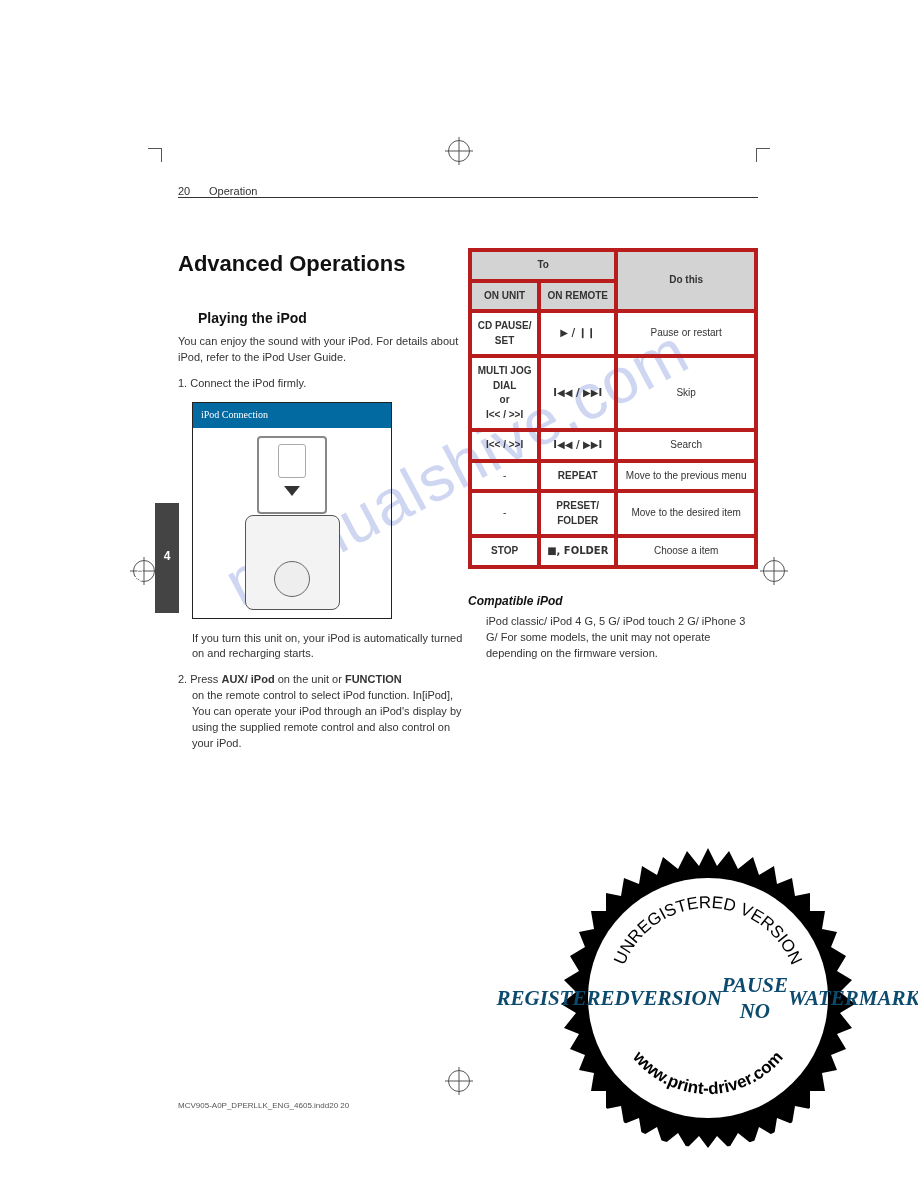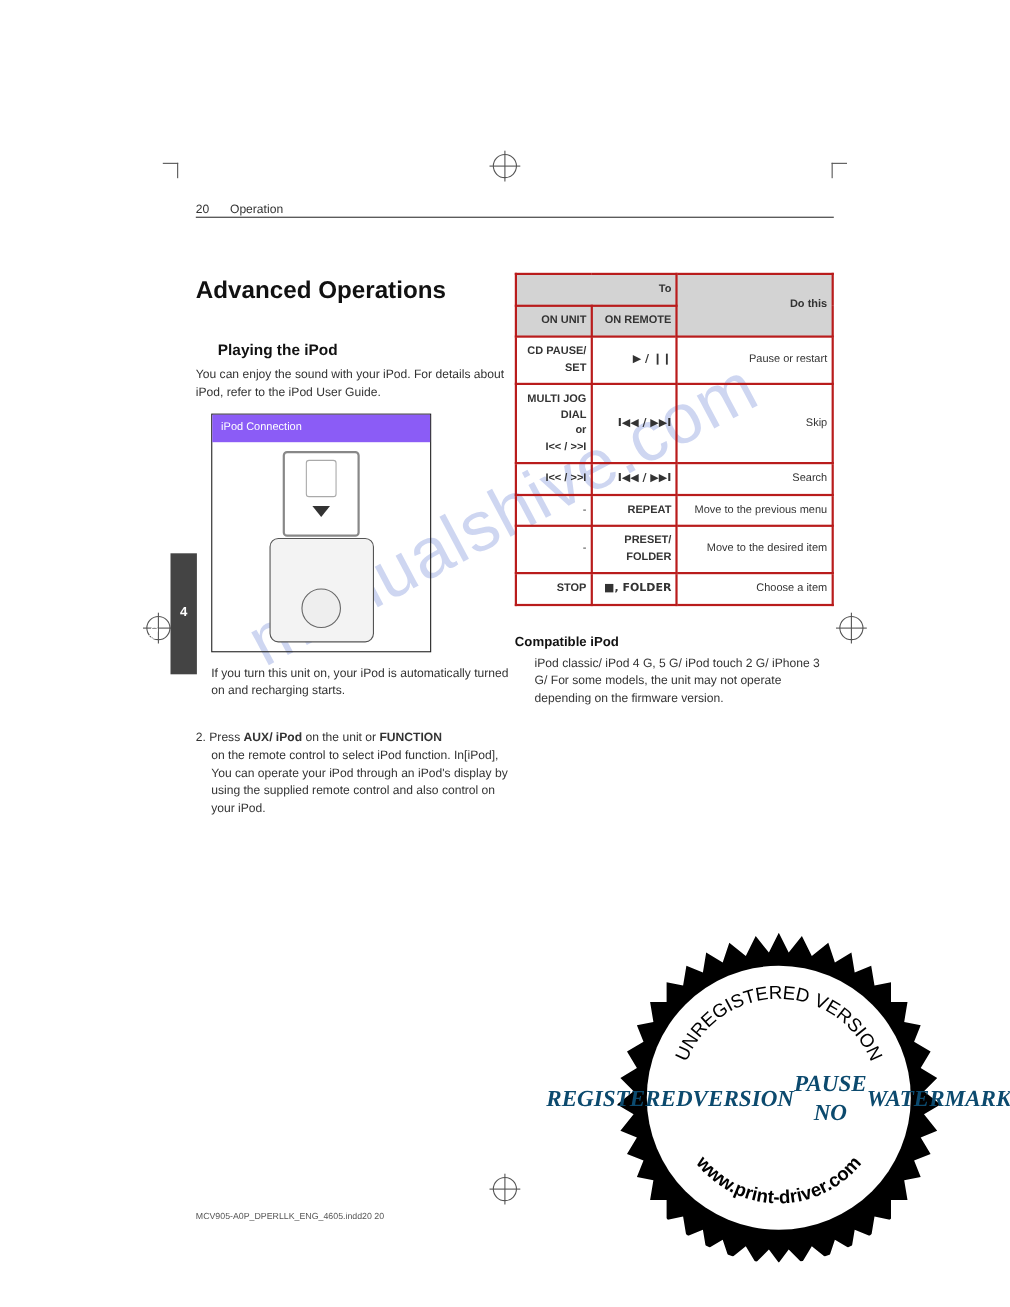--- a/index.html
+++ b/index.html
@@ -37,32 +37,33 @@
     border-bottom: 1px solid #333;
     padding-bottom: 0;
     font-size: 11px;
     color: #333;
   }
   .page-num { display: inline-block; width: 28px; }
   .cols { display: flex; margin-top: 50px; }
   .col { flex: 1; font-size: 11px; line-height: 1.45; color: #333; }
   h1 { font-size: 22px; font-weight: 700; margin: 0 0 28px; color: #111; }
   h2 { font-size: 14px; font-weight: 700; margin: 0 0 6px; color: #111; padding-left: 20px; }
-  h3 { font-size: 12px; font-weight: 700; margin: 24px 0 4px; color: #111; }
+  h3 { font-size: 12px; font-weight: 700; margin: 24px 0 4px; color: #111; font-style: italic; }
   .step { padding-left: 14px; }
   .ipod-box {
     border: 1px solid #222;
     margin: 10px 0 12px;
     width: 200px;
   }
   .ipod-head {
-    background: #8b5cf6;
+    background: #0369a1;
     color: #fff;
     font-size: 10px;
     padding: 5px 8px;
+    font-family: Liberation Serif, serif;
   }
   .ipod-body { height: 190px; display:flex; align-items:center; justify-content:center; position:relative; }
   .ipod-mini {
     width: 70px; height: 78px; border: 2px solid #888; border-radius: 4px;
     position: absolute; top: 8px; background:#fff;
   }
   .ipod-mini-inner {
     width: 28px; height: 34px; border: 1px solid #aaa; border-radius: 3px;
     position: absolute; top: 6px; left: 50%; transform: translateX(-50%);
     background:#fff;
@@ -95,23 +96,23 @@
   .side-tab .num { position:absolute; top:46px; left:0; right:0; text-align:center; font-weight:700; font-size:12px; }
   .side-tab .lab { position:absolute; top:66px; left:50%; transform: translateX(-50%) rotate(90deg); transform-origin:left top; white-space:nowrap; font-size:9px; letter-spacing:0.5px; }
 
   table.ctl {
     width: 100%;
     border-collapse: collapse;
     font-size: 10px;
     margin-bottom: 10px;
   }
   table.ctl th, table.ctl td {
-    border: 2px solid #b91c1c;
+    border: 4px solid #b91c1c;
     padding: 6px 4px;
-    text-align: right;
+    text-align: center;
     vertical-align: middle;
   }
   table.ctl th { background: #d3d3d3; font-weight: 700; }
   .sym { font-family: "DejaVu Sans", Arial, sans-serif; }
 
   ul.bul { list-style: disc; padding-left: 18px; margin: 4px 0; }
   ul.bul li { margin-bottom: 6px; }
   .indent { padding-left: 18px; margin-bottom: 6px; }
 
   .watermark-diag {
@@ -201,38 +202,42 @@
     <span>Operation</span>
   </div>
 
   <div class="cols">
 
     <div class="col">
       <h1>Advanced Operations</h1>
       <h2>Playing the iPod</h2>
       <div>You can enjoy the sound with your iPod. For details about iPod, refer to the iPod User Guide.</div>
 
+      <div style="margin-top:10px">
+        <span>1.</span>
+        <span>Connect the iPod firmly.</span>
+      </div>
 
       <div class="step">
         <div class="ipod-box">
           <div class="ipod-head">iPod Connection</div>
           <div class="ipod-body">
             <div class="ipod-mini">
               <div class="ipod-mini-inner"></div>
             </div>
             <div class="ipod-arrow"></div>
             <div class="ipod-unit">
               <div class="ipod-dial"></div>
             </div>
           </div>
         </div>
         <div>If you turn this unit on, your iPod is automatically turned on and recharging starts.</div>
       </div>
 
-      <div style="margin-top:28px">
+      <div style="margin-top:10px">
         <span>2.</span>
         <span>
           <span>Press </span><b>AUX/ iPod</b><span> on the unit or </span><b>FUNCTION</b>
         </span>
         <div class="step"> on the remote control to select iPod function. In[iPod], You can operate your iPod through an iPod's display by using the supplied remote control and also control on your iPod.</div>
       </div>
     </div>
 
     <div class="col">
       <table class="ctl">

